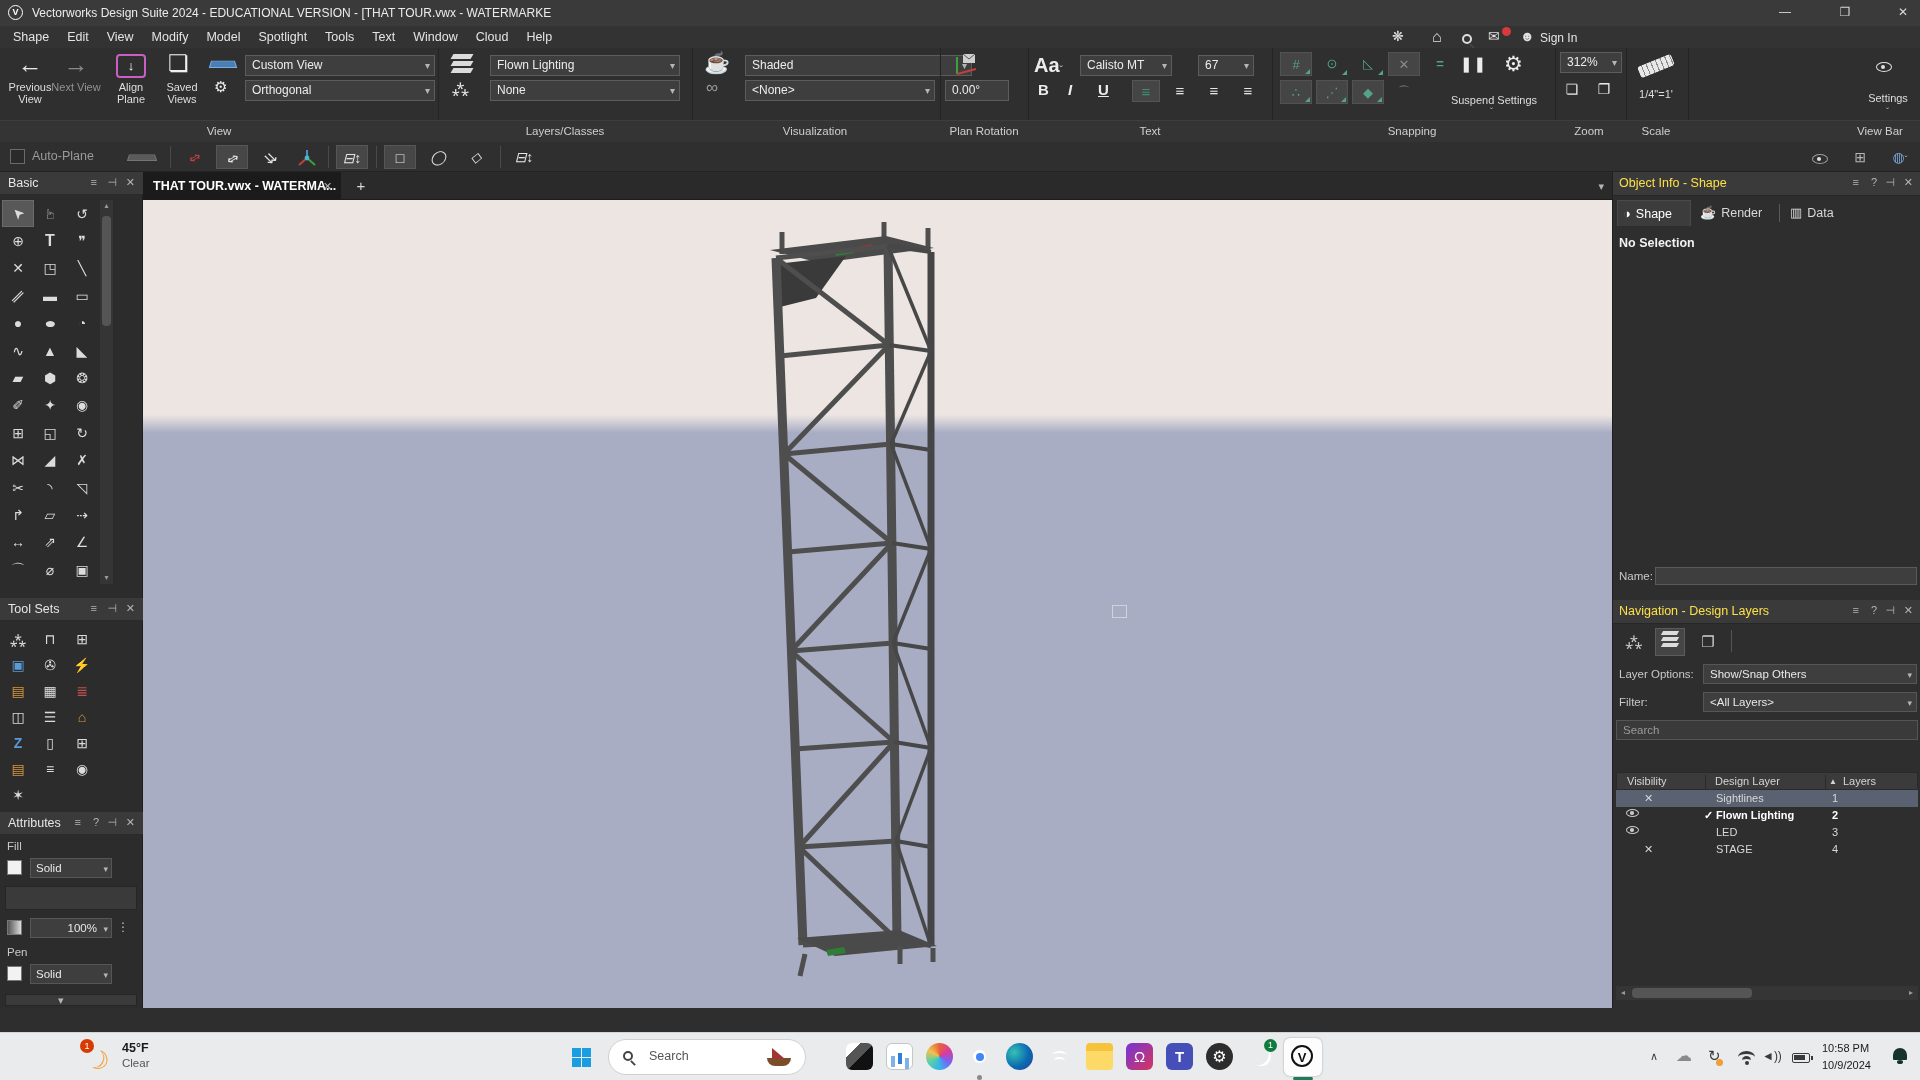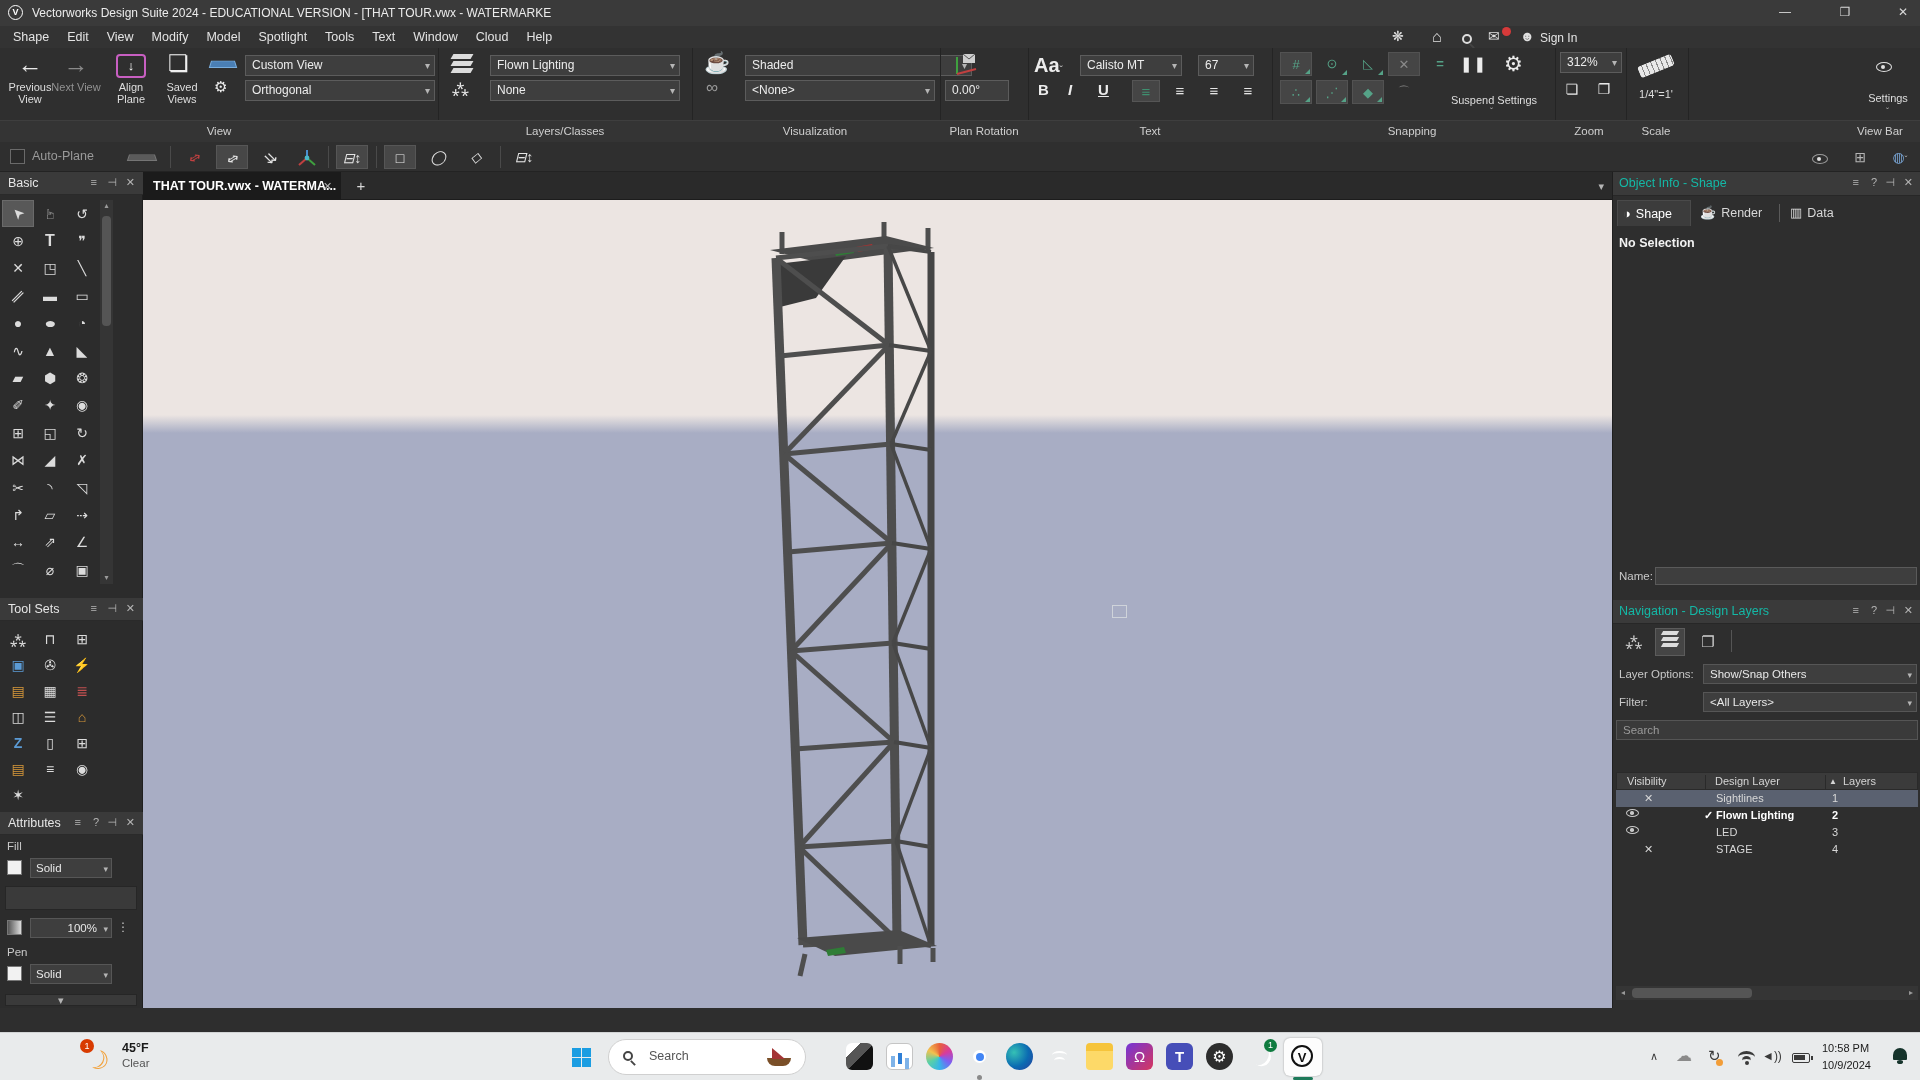--- a/index.html
+++ b/index.html
@@ -92,21 +92,21 @@
   .tabx{position:absolute;left:180px;top:0;color:#b5b5b5;font-weight:normal;font-size:11px;line-height:28px}
   .tabplus{position:absolute;left:208px;top:0;width:20px;color:#d8d8d8;font-size:15px;line-height:28px;text-align:center}
   .tabdd{position:absolute;right:8px;top:0;color:#b5b5b5;font-size:11px;line-height:28px}
   .canvas{position:absolute;left:0;top:28px;width:1469px;height:808px;background:#a8adc4}
   .sky{position:absolute;left:0;top:0;width:1469px;height:215px;background:#ece5e2}
   .horizon{position:absolute;left:0;top:215px;width:1469px;height:18px;background:linear-gradient(#ece5e2,#a8adc4)}
   .marquee{position:absolute;left:969px;top:405px;width:15px;height:13px;border:1px solid #cfd3da}
   
   .rpanel{position:absolute;left:1612px;top:172px;width:308px;height:836px;background:#2e2e2e;border-left:1px solid #1f1f1f}
   .rphead{position:absolute;left:0;width:308px;height:24px;background:#3a3a3a;border-bottom:1px solid #272727}
-  .rphead .pt{position:absolute;left:6px;top:4px;font-size:12.5px;color:#14b8a6}
+  .rphead .pt{position:absolute;left:6px;top:4px;font-size:12.5px;color:#fde047}
   .oitabs{position:absolute;left:0;top:28px;width:308px;height:26px}
   .oitab{position:absolute;top:0;height:26px;font-size:12.5px;color:#d8d8d8;line-height:26px}
   .oitab.act{color:#fff;background:#3c3c3c;border:1px solid #4a4a4a;border-bottom:none}
   .oitab .tic{margin:0 5px;font-size:13px}
   .tdiv{position:absolute;top:4px;width:1px;height:18px;background:#5a5a5a}
   .nosel{position:absolute;left:6px;top:64px;font-size:12.5px;font-weight:bold;color:#f2f2f2}
   .emptybox{position:absolute;left:3px;top:86px;width:302px;height:302px;background:#2a2a2a;border:1px solid #1f1f1f}
   .emptymsg{position:absolute;left:0;top:60px;width:302px;text-align:center;font-size:11.5px;color:#cfcfcf}
   .namerow{position:absolute;left:6px;top:398px;font-size:11.5px;color:#c8c8c8}
   .nameinput{position:absolute;left:42px;top:395px;width:262px;height:18px;background:#3e3e3e;border:1px solid #5a5a5a}
@@ -272,21 +272,21 @@
     <svg class="ab" style="left:950px;top:4px" width="30" height="26">
       <line x1="7" y1="22" x2="7" y2="5" stroke="#3fa03f" stroke-width="2"></line>
       <line x1="7" y1="22" x2="26" y2="17" stroke="#c04040" stroke-width="2"></line>
       <rect x="13" y="2" width="12" height="9" fill="#cfcfcf"></rect>
         <path d="M13 2 l6 5 l6 -5" stroke="#555" fill="none"></path>
     </svg>
     <div class="numbox" style="left:945px;top:32px;width:64px"><span>0.00°</span></div>
     <div class="vdiv" style="left:1028px"></div>
 
     <span class="fmt" style="left:1034px;top:6px;font-size:20px"><span>Aa</span><span class="chev g-chv"></span></span>
-    <div class="combo" style="left:1080px;top:7px;width:102px"><span>Calisto MT</span></div>
+    <div class="combo" style="left:1080px;top:7px;width:92px"><span>Calisto MT</span></div>
     <div class="combo" style="left:1198px;top:7px;width:56px"><span>67</span></div>
     <span class="fmt" style="left:1038px;top:33px">B</span>
     <span class="fmt" style="left:1068px;top:33px;font-style:italic">I</span>
     <span class="fmt" style="left:1098px;top:33px;text-decoration:underline">U</span>
     <span class="albtn on" style="left:1132px">≡</span>
     <span class="albtn" style="left:1166px">≡</span>
     <span class="albtn" style="left:1200px">≡</span>
     <span class="albtn" style="left:1234px">≡</span>
     <div class="vdiv" style="left:1272px"></div>
 

